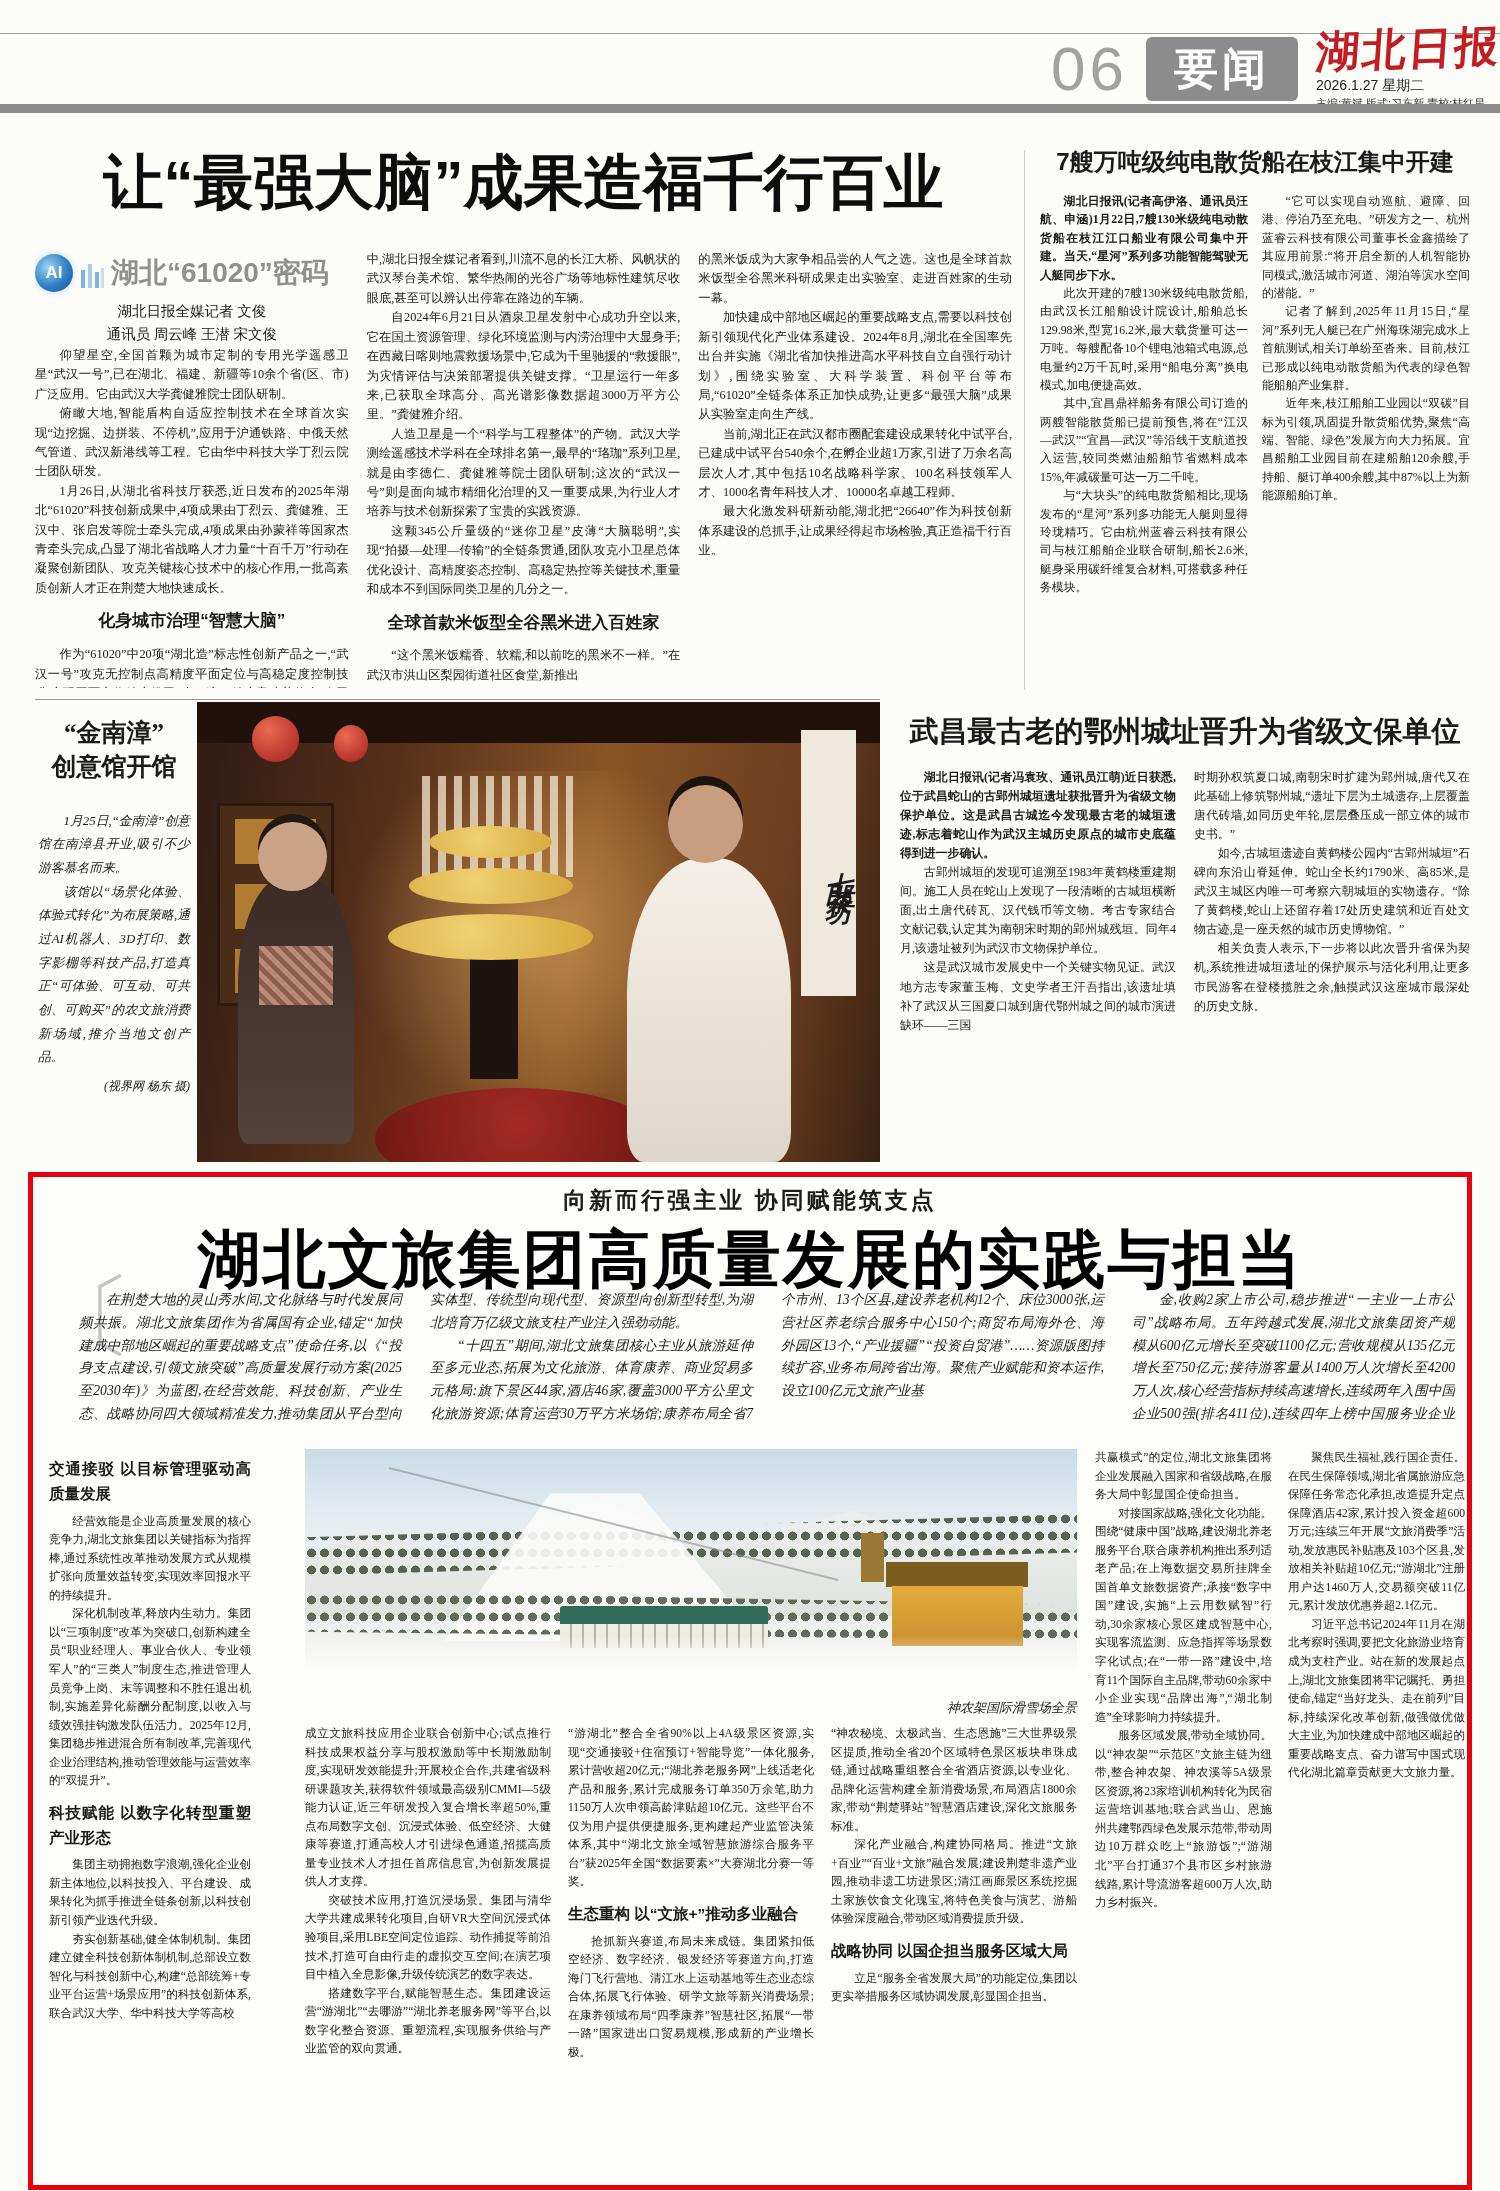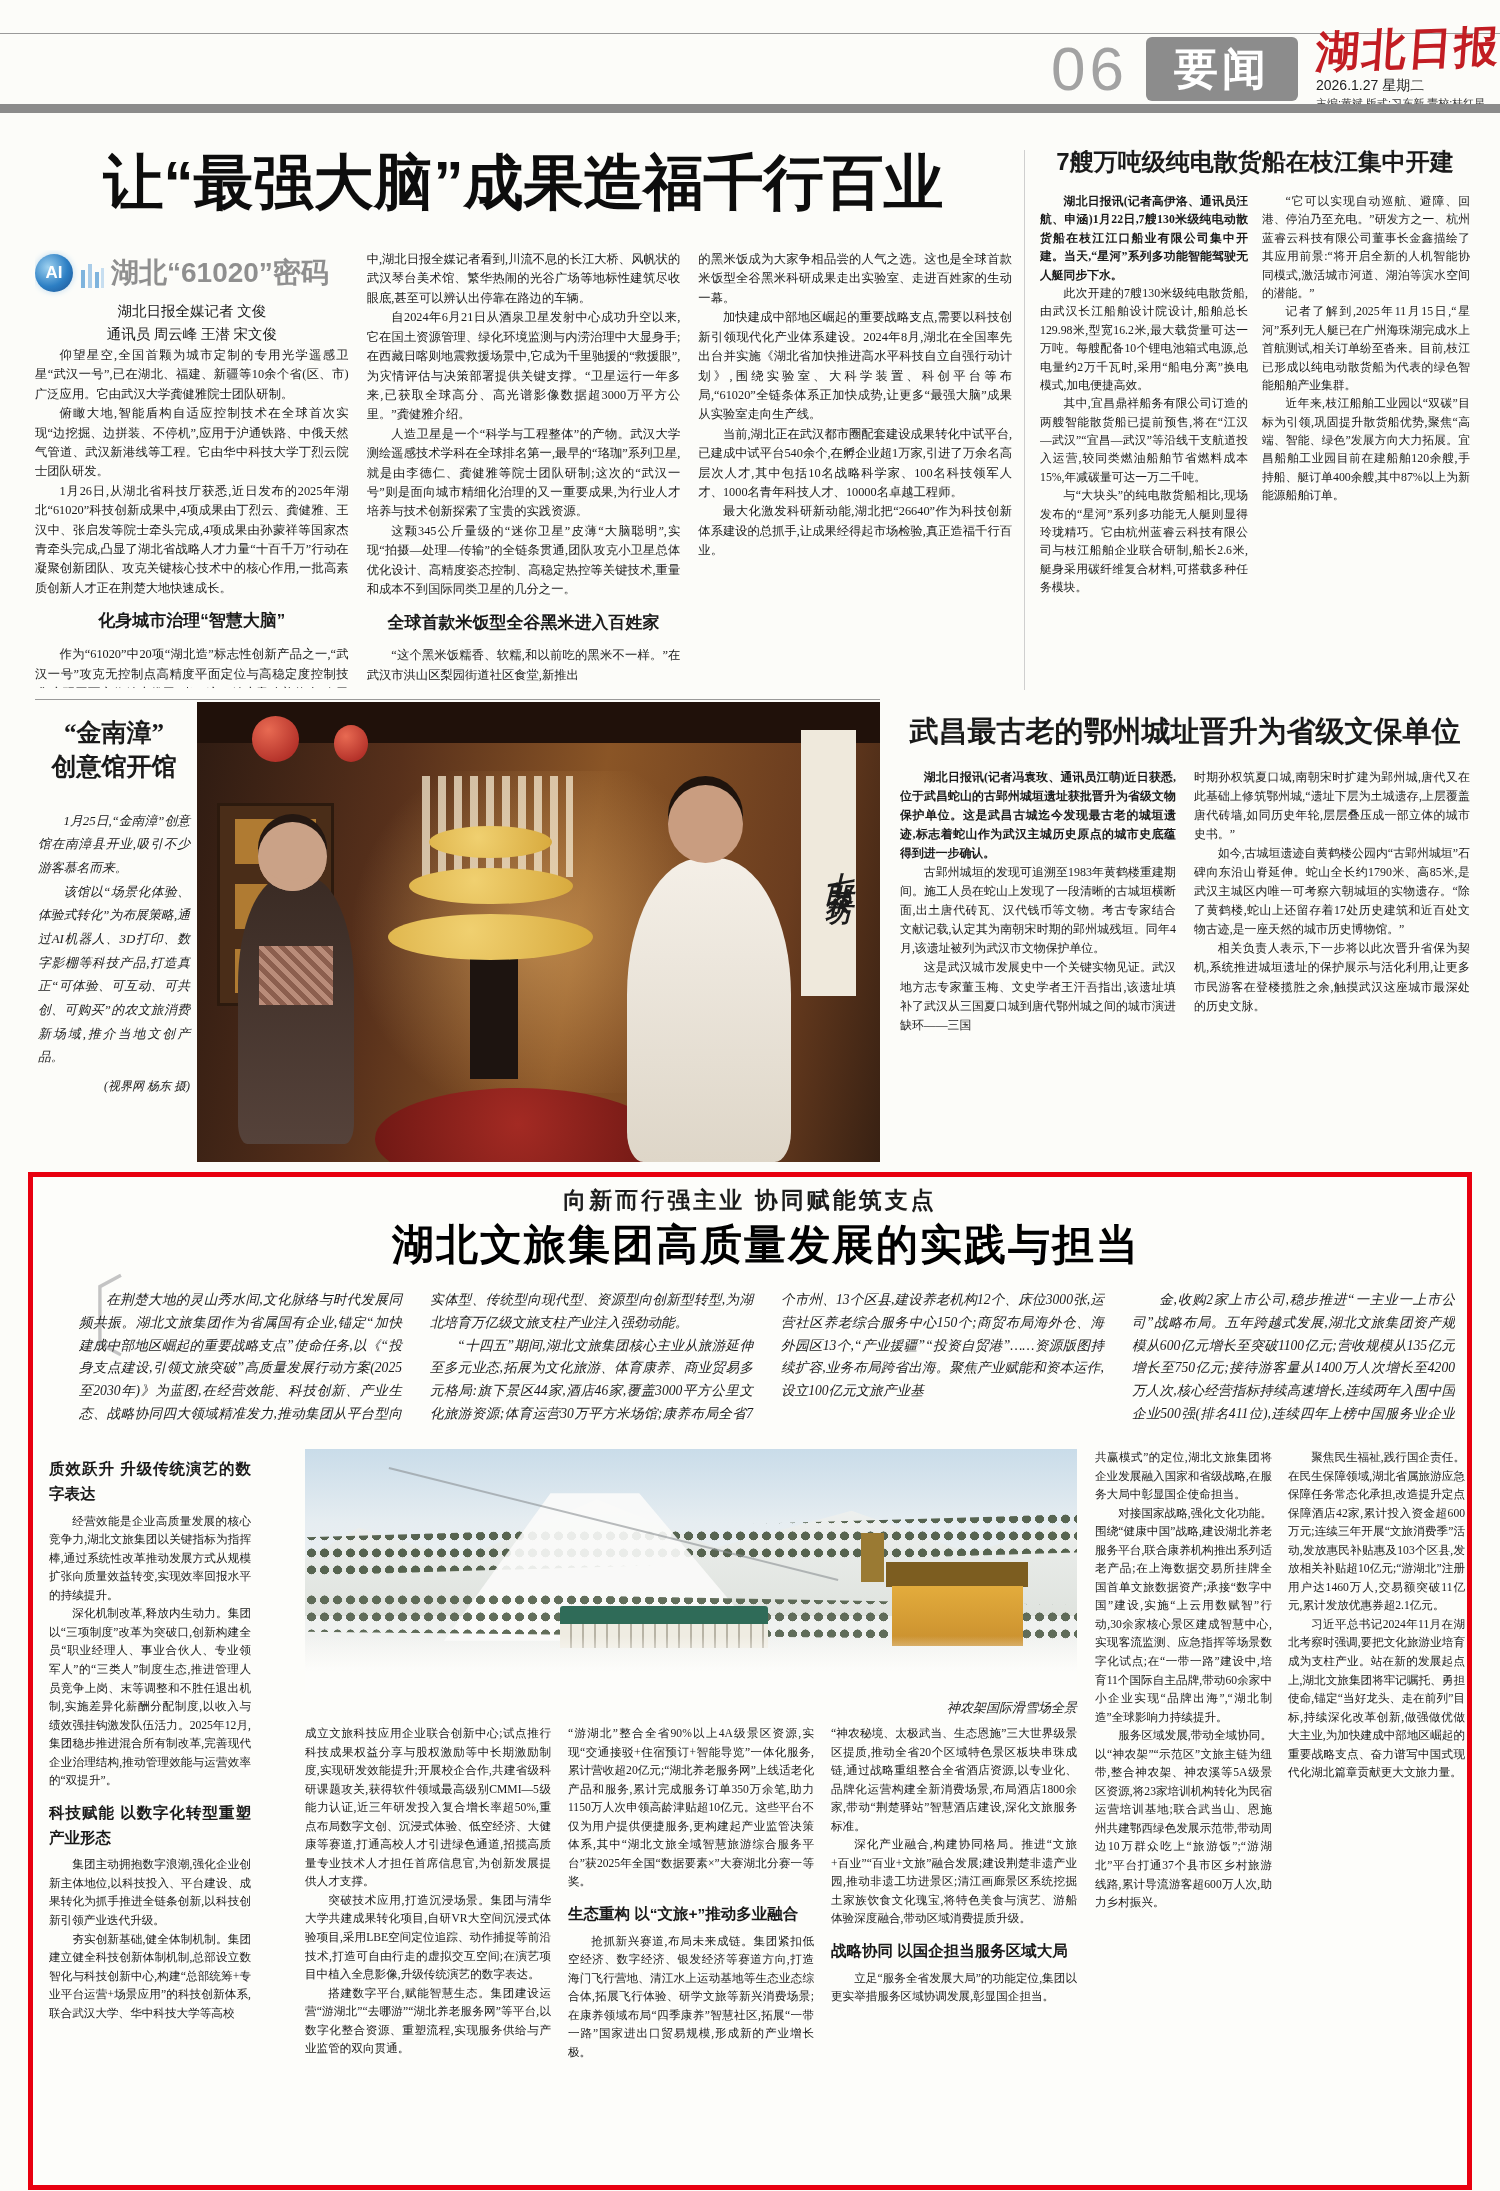--- a/index.html
+++ b/index.html
@@ -89,21 +89,21 @@
   .art-ezhou h2{margin:8px 0 16px;text-align:center;font-family:"Liberation Sans",sans-serif;
                 font-weight:900;font-size:29px;white-space:nowrap;}
   .ez-body{display:flex;gap:18px;height:392px;overflow:hidden;}
   .ecol{flex:1;font-size:11.9px;line-height:1.6;text-align:justify;overflow:hidden;}
   
   .feature{position:absolute;left:28px;top:1172px;width:1434px;height:1008px;
            border:5px solid #e8000f;background:#fdfdfa;}
   .f-kicker{position:absolute;left:0;top:8px;width:100%;text-align:center;
            font-family:"Liberation Sans",sans-serif;font-weight:bold;font-size:23px;letter-spacing:3px;color:#1c1c1c;}
   .f-headline{position:absolute;left:0;top:40px;width:100%;text-align:center;
-           font-weight:900;font-size:42px;letter-spacing:2px;color:#000;padding-left:16px;}
+           font-weight:900;font-size:63px;letter-spacing:2px;color:#000;}
   .f-bracket{position:absolute;left:8px;top:94px;font-size:92px;color:#c4c4c4;line-height:1;}
   .f-intro{position:absolute;left:46px;top:112px;width:1376px;height:148px;overflow:hidden;
            column-count:4;column-gap:28px;font-size:13.6px;line-height:1.68;font-style:italic;text-align:justify;}
   .f-intro p{margin:0;text-indent:2em;}
   .f-col{font-size:11.6px;line-height:1.6;text-align:justify;overflow:hidden;}
   .f-col p{margin:0;text-indent:2em;}
   .f-col p.ni{text-indent:0;}
   .f-sub{font-family:"Liberation Sans",sans-serif;font-weight:bold;font-size:15.5px;
          margin:10px 0 6px;text-indent:0 !important;}
   .f-left{position:absolute;left:16px;top:270px;width:202px;height:728px;}
@@ -269,21 +269,21 @@
     <div class="f-headline">湖北文旅集团高质量发展的实践与担当</div>
     <div class="f-bracket">〔</div>
 
     <div class="f-intro">
       <p>在荆楚大地的灵山秀水间,文化脉络与时代发展同频共振。湖北文旅集团作为省属国有企业,锚定“加快建成中部地区崛起的重要战略支点”使命任务,以《“投身支点建设,引领文旅突破”高质量发展行动方案(2025至2030年)》为蓝图,在经营效能、科技创新、产业生态、战略协同四大领域精准发力,推动集团从平台型向实体型、传统型向现代型、资源型向创新型转型,为湖北培育万亿级文旅支柱产业注入强劲动能。</p>
       <p>“十四五”期间,湖北文旅集团核心主业从旅游延伸至多元业态,拓展为文化旅游、体育康养、商业贸易多元格局:旗下景区44家,酒店46家,覆盖3000平方公里文化旅游资源;体育运营30万平方米场馆;康养布局全省7个市州、13个区县,建设养老机构12个、床位3000张,运营社区养老综合服务中心150个;商贸布局海外仓、海外园区13个,“产业援疆”“投资自贸港”……资源版图持续扩容,业务布局跨省出海。聚焦产业赋能和资本运作,设立100亿元文旅产业基</p>
       <p class="ni">金,收购2家上市公司,稳步推进“一主业一上市公司”战略布局。五年跨越式发展,湖北文旅集团资产规模从600亿元增长至突破1100亿元;营收规模从135亿元增长至750亿元;接待游客量从1400万人次增长至4200万人次,核心经营指标持续高速增长,连续两年入围中国企业500强(排名411位),连续四年上榜中国服务业企业500强,连续入围中国旅游集团20强榜单,以实干实绩交出文旅国企的答卷。</p>
     </div>
 
     <div class="f-left f-col">
-      <div class="f-sub">质效跃升 升级传统演艺的数字表达</div>
+      <div class="f-sub">交通接驳 以目标管理驱动高质量发展</div>
       <p>经营效能是企业高质量发展的核心竞争力,湖北文旅集团以关键指标为指挥棒,通过系统性改革推动发展方式从规模扩张向质量效益转变,实现效率回报水平的持续提升。</p>
       <p>深化机制改革,释放内生动力。集团以“三项制度”改革为突破口,创新构建全员“职业经理人、事业合伙人、专业领军人”的“三类人”制度生态,推进管理人员竞争上岗、末等调整和不胜任退出机制,实施差异化薪酬分配制度,以收入与绩效强挂钩激发队伍活力。2025年12月,集团稳步推进混合所有制改革,完善现代企业治理结构,推动管理效能与运营效率的“双提升”。</p>
       <div class="f-sub">科技赋能 以数字化转型重塑产业形态</div>
       <p>集团主动拥抱数字浪潮,强化企业创新主体地位,以科技投入、平台建设、成果转化为抓手推进全链条创新,以科技创新引领产业迭代升级。</p>
       <p>夯实创新基础,健全体制机制。集团建立健全科技创新体制机制,总部设立数智化与科技创新中心,构建“总部统筹+专业平台运营+场景应用”的科技创新体系,联合武汉大学、华中科技大学等高校</p>
     </div>
 
     <div class="photo-ski ski">
       <div class="ridge"></div>
       <div class="trees1"></div>

